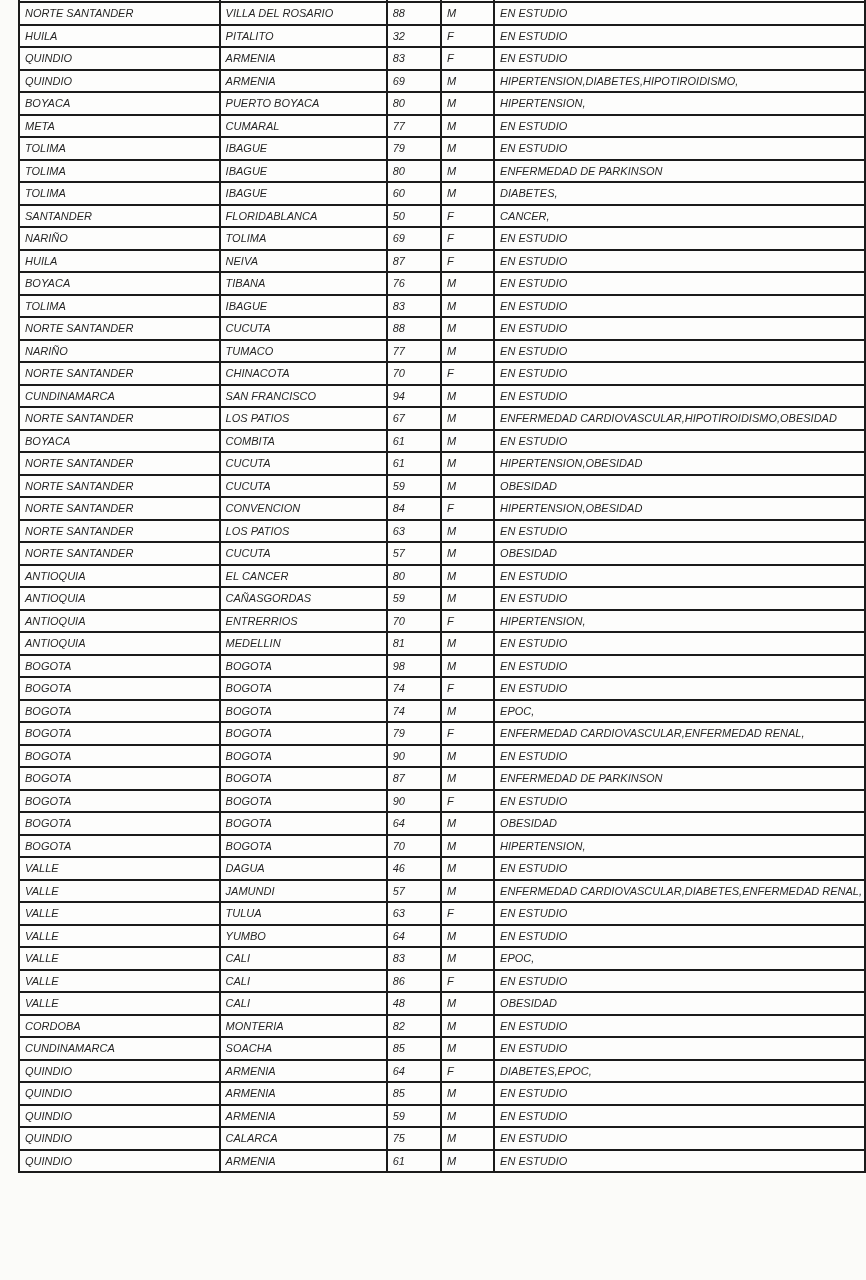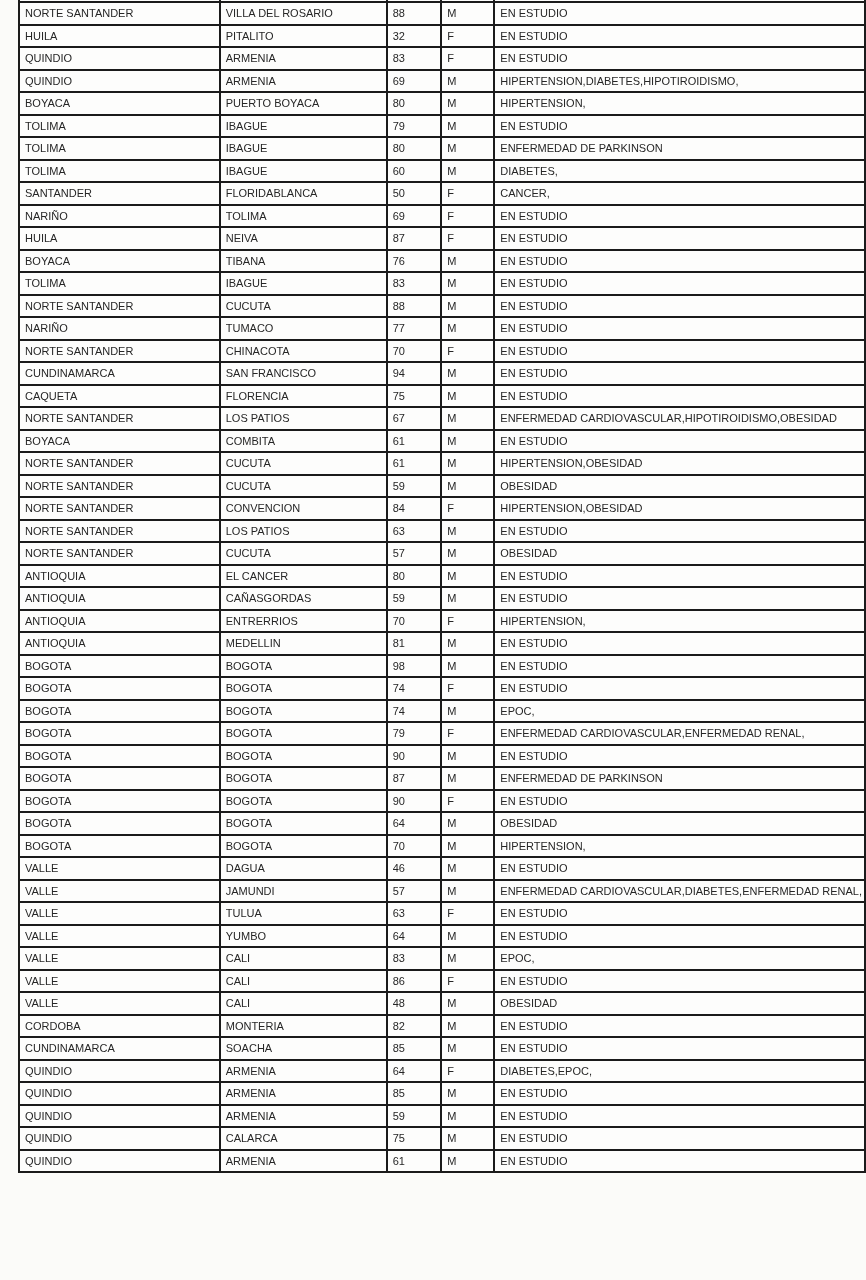--- a/index.html
+++ b/index.html
@@ -14,20 +14,21 @@
     position: relative;
   }
   .page {
     position: absolute;
     top: 0;
     left: 18px;
   }
   table.scan-table {
     border-collapse: collapse;
     table-layout: fixed;
+    font-style: italic;
   }
   table.scan-table td {
     border: 2px solid #1b1b1b;
     font-family: "Liberation Sans", sans-serif;
     font-size: 11px;
     color: #262626;
     height: 20.5px;
     padding: 0 2px 0 5px;
     white-space: nowrap;
     overflow: hidden;
@@ -95,20 +96,27 @@
           <td>HIPERTENSION,DIABETES,HIPOTIROIDISMO,</td>
         </tr>
         <tr>
           <td>BOYACA</td>
           <td>PUERTO BOYACA</td>
           <td>80</td>
           <td>M</td>
           <td>HIPERTENSION,</td>
         </tr>
         <tr>
+          <td>META</td>
+          <td>CUMARAL</td>
+          <td>77</td>
+          <td>M</td>
+          <td>EN ESTUDIO</td>
+        </tr>
+        <tr>
           <td>TOLIMA</td>
           <td>IBAGUE</td>
           <td>79</td>
           <td>M</td>
           <td>EN ESTUDIO</td>
         </tr>
         <tr>
           <td>TOLIMA</td>
           <td>IBAGUE</td>
           <td>80</td>
@@ -175,27 +183,20 @@
           <td>NORTE SANTANDER</td>
           <td>CHINACOTA</td>
           <td>70</td>
           <td>F</td>
           <td>EN ESTUDIO</td>
         </tr>
         <tr>
           <td>CUNDINAMARCA</td>
           <td>SAN FRANCISCO</td>
           <td>94</td>
-          <td>M</td>
-          <td>EN ESTUDIO</td>
-        </tr>
-        <tr>
-          <td>CAQUETA</td>
-          <td>FLORENCIA</td>
-          <td>75</td>
           <td>M</td>
           <td>EN ESTUDIO</td>
         </tr>
         <tr>
           <td>NORTE SANTANDER</td>
           <td>LOS PATIOS</td>
           <td>67</td>
           <td>M</td>
           <td>ENFERMEDAD CARDIOVASCULAR,HIPOTIROIDISMO,OBESIDAD</td>
         </tr>

